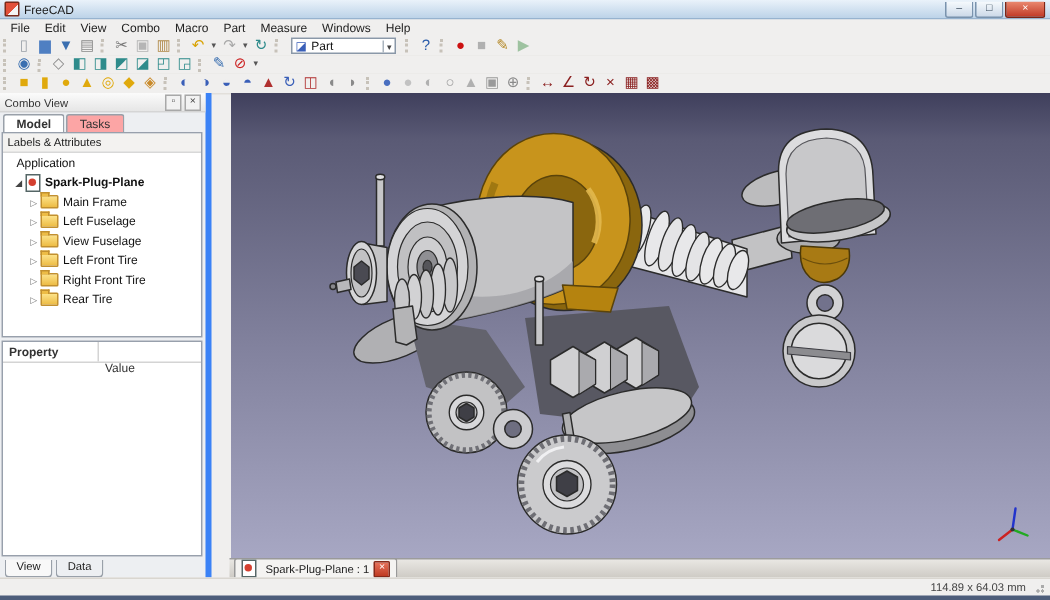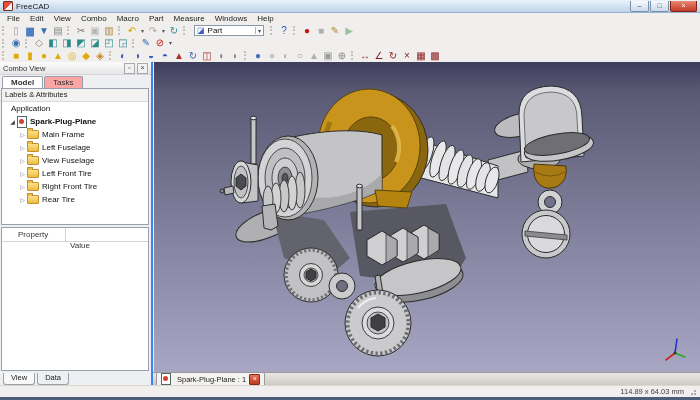--- a/index.html
+++ b/index.html
@@ -31,22 +31,22 @@
   .tbi{width:14px;height:12px;display:flex;align-items:center;justify-content:center;
     font-size:10px;line-height:12px;}
   .tbi.caret{width:7px;font-size:6px;}
   .tbi > span{display:block;}
   #workbench{display:inline-flex;align-items:center;height:11px;background:#fff;
     border:1px solid #8a98a8;font-size:8px;color:#111;padding:0 2px;margin:0 4px;width:70px;box-sizing:border-box;}
   #workbench .cube{font-size:8px;margin-right:3px;}
   #workbench .val{flex:1;}
   #workbench .caret{border-left:1px solid #aab4be;padding-left:2px;font-size:6px;color:#444;}
   
-  #dock{position:absolute;left:0;top:62px;width:153px;bottom:15px;background:#edeff2;
-    border-right:2px solid #3b82f6;box-sizing:border-box;}
+  #dock{position:absolute;left:0;top:62px;width:141px;bottom:15px;background:#edeff2;
+    border-right:4px solid #3b82f6;box-sizing:border-box;}
   #dock-header{height:12px;display:flex;align-items:center;font-size:7.5px;color:#333;
     padding:0 3px;background:linear-gradient(#fbfbfb,#e6e6e6);border-bottom:1px solid #d5d5d5;}
   #dock-header .hicons{margin-left:auto;display:flex;gap:2px;}
   .hicon{width:9px;height:9px;border:1px solid #a8a8a8;background:#f2f2f2;font-size:7px;
     line-height:8px;text-align:center;color:#444;}
   .hicon.float::before{content:"▫";}
   .hicon.close::before{content:"×";}
   #combo-tabs{display:flex;padding-left:2px;height:13px;align-items:flex-end;}
   .ctab{font-size:8px;padding:1px 8px 1px;border:1px solid #99a0a9;border-bottom:none;
     border-radius:2px 2px 0 0;background:#fca5a5;color:#333;margin-right:1px;}
@@ -65,21 +65,21 @@
   .folder::before{content:"";position:absolute;top:-3px;left:-1px;width:4px;height:2px;
     background:#edbc45;border:1px solid #c2902f;border-bottom:none;}
   .docicon{width:8px;height:10px;background:#fff;border:1px solid #566;position:relative;
     margin-right:3px;flex:0 0 8px;}
   .docicon::before{content:"";position:absolute;left:1px;top:2px;width:5px;height:5px;
     background:#d44030;border-radius:50%;}
   .doc-label{font-weight:bold;}
   #props{position:absolute;top:165px;left:1px;right:2px;bottom:14px;background:#fff;
     border:1px solid #98a0ac;box-sizing:border-box;}
   #prop-header{display:flex;height:13px;border-bottom:1px solid #d4d4d4;font-size:8px;color:#333;align-items:center;}
-  #prop-header .c1{width:64px;padding-left:16px;border-right:1px solid #d4d4d4;height:13px;line-height:13px;box-sizing:border-box;}
+  #prop-header .c1{width:64px;padding-left:4px;border-right:1px solid #d4d4d4;height:13px;line-height:13px;box-sizing:border-box;font-weight:bold;}
   #prop-header .c2{padding-left:4px;margin-top:22px;}
   #bottom-tabs{position:absolute;left:3px;bottom:0px;display:flex;height:12px;}
   .btab{font-size:7.5px;padding:0 7px;height:11px;line-height:10px;border:1px solid #99a0a9;
     border-top:none;border-radius:0 0 3px 3px;background:#edeff2;margin-right:2px;color:#222;}
   .btab.active{background:#f8f8f8;}
   
   #viewport{position:absolute;left:154px;top:62px;width:546px;height:310px;}
   #viewport svg{display:block;}
   
   #mditabs{position:absolute;left:153px;right:0;top:372px;height:13px;

